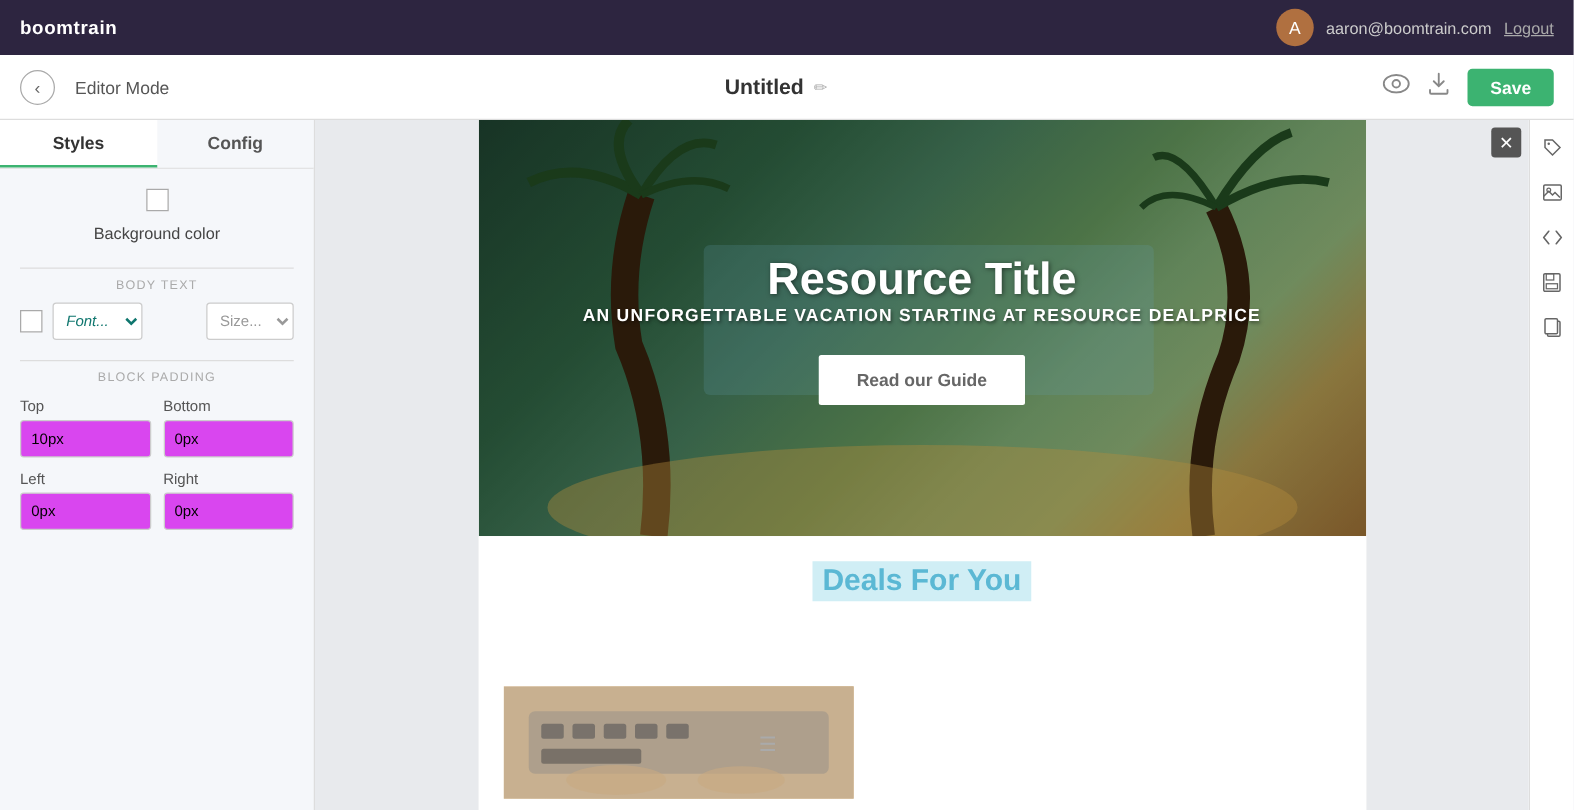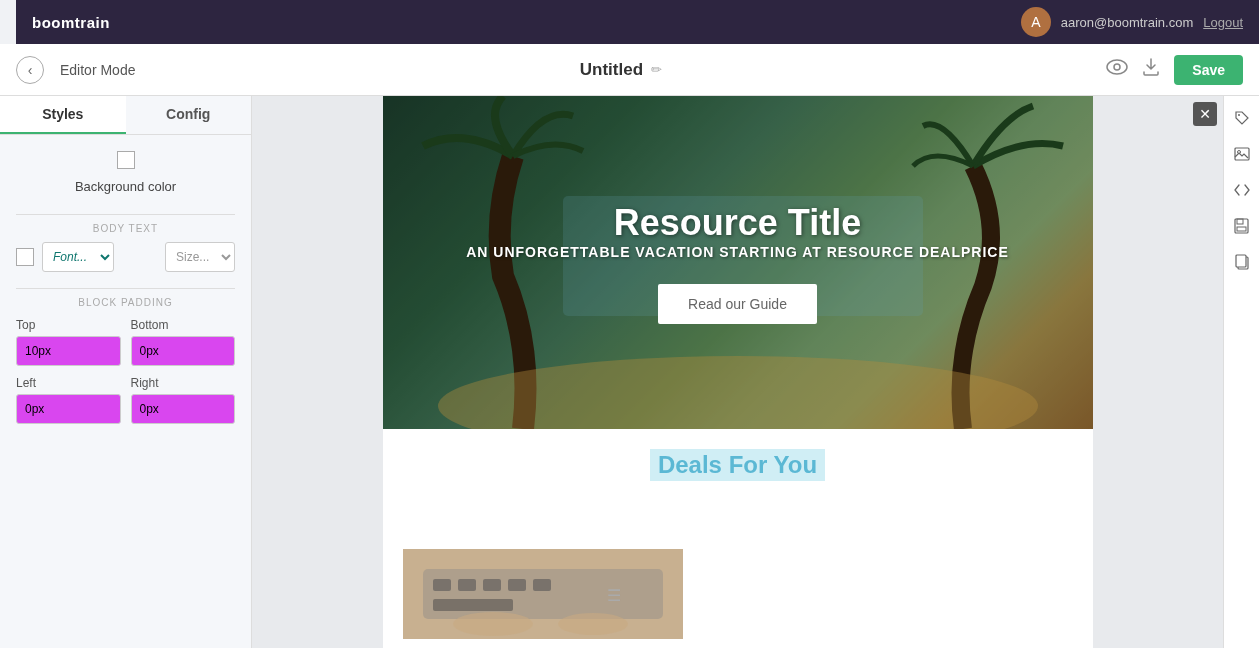--- a/index.html
+++ b/index.html
@@ -6,21 +6,20 @@
     body { font-family: Arial, sans-serif; background: #f0f2f5; height: 648px; overflow: hidden; }
 
     
     .topnav {
       background: #2d2540;
       height: 44px;
       display: flex;
       align-items: center;
       padding: 0 16px;
       justify-content: space-between;
-      margin-left: 16px;
     }
     .topnav-brand {
       color: white;
       font-size: 15px;
       font-weight: bold;
       letter-spacing: 0.5px;
     }
     .topnav-right {
       display: flex;
       align-items: center;
@@ -325,20 +324,21 @@
       margin-bottom: 24px;
     }
     .hero-btn {
       background: white;
       color: #666;
       border: none;
       padding: 12px 30px;
       font-size: 14px;
       cursor: pointer;
       border-radius: 2px;
+      font-weight: bold;
     }
 
     
     .deals-section {
       padding: 20px;
       background: white;
       text-align: center;
       position: relative;
     }
     .deals-title {

